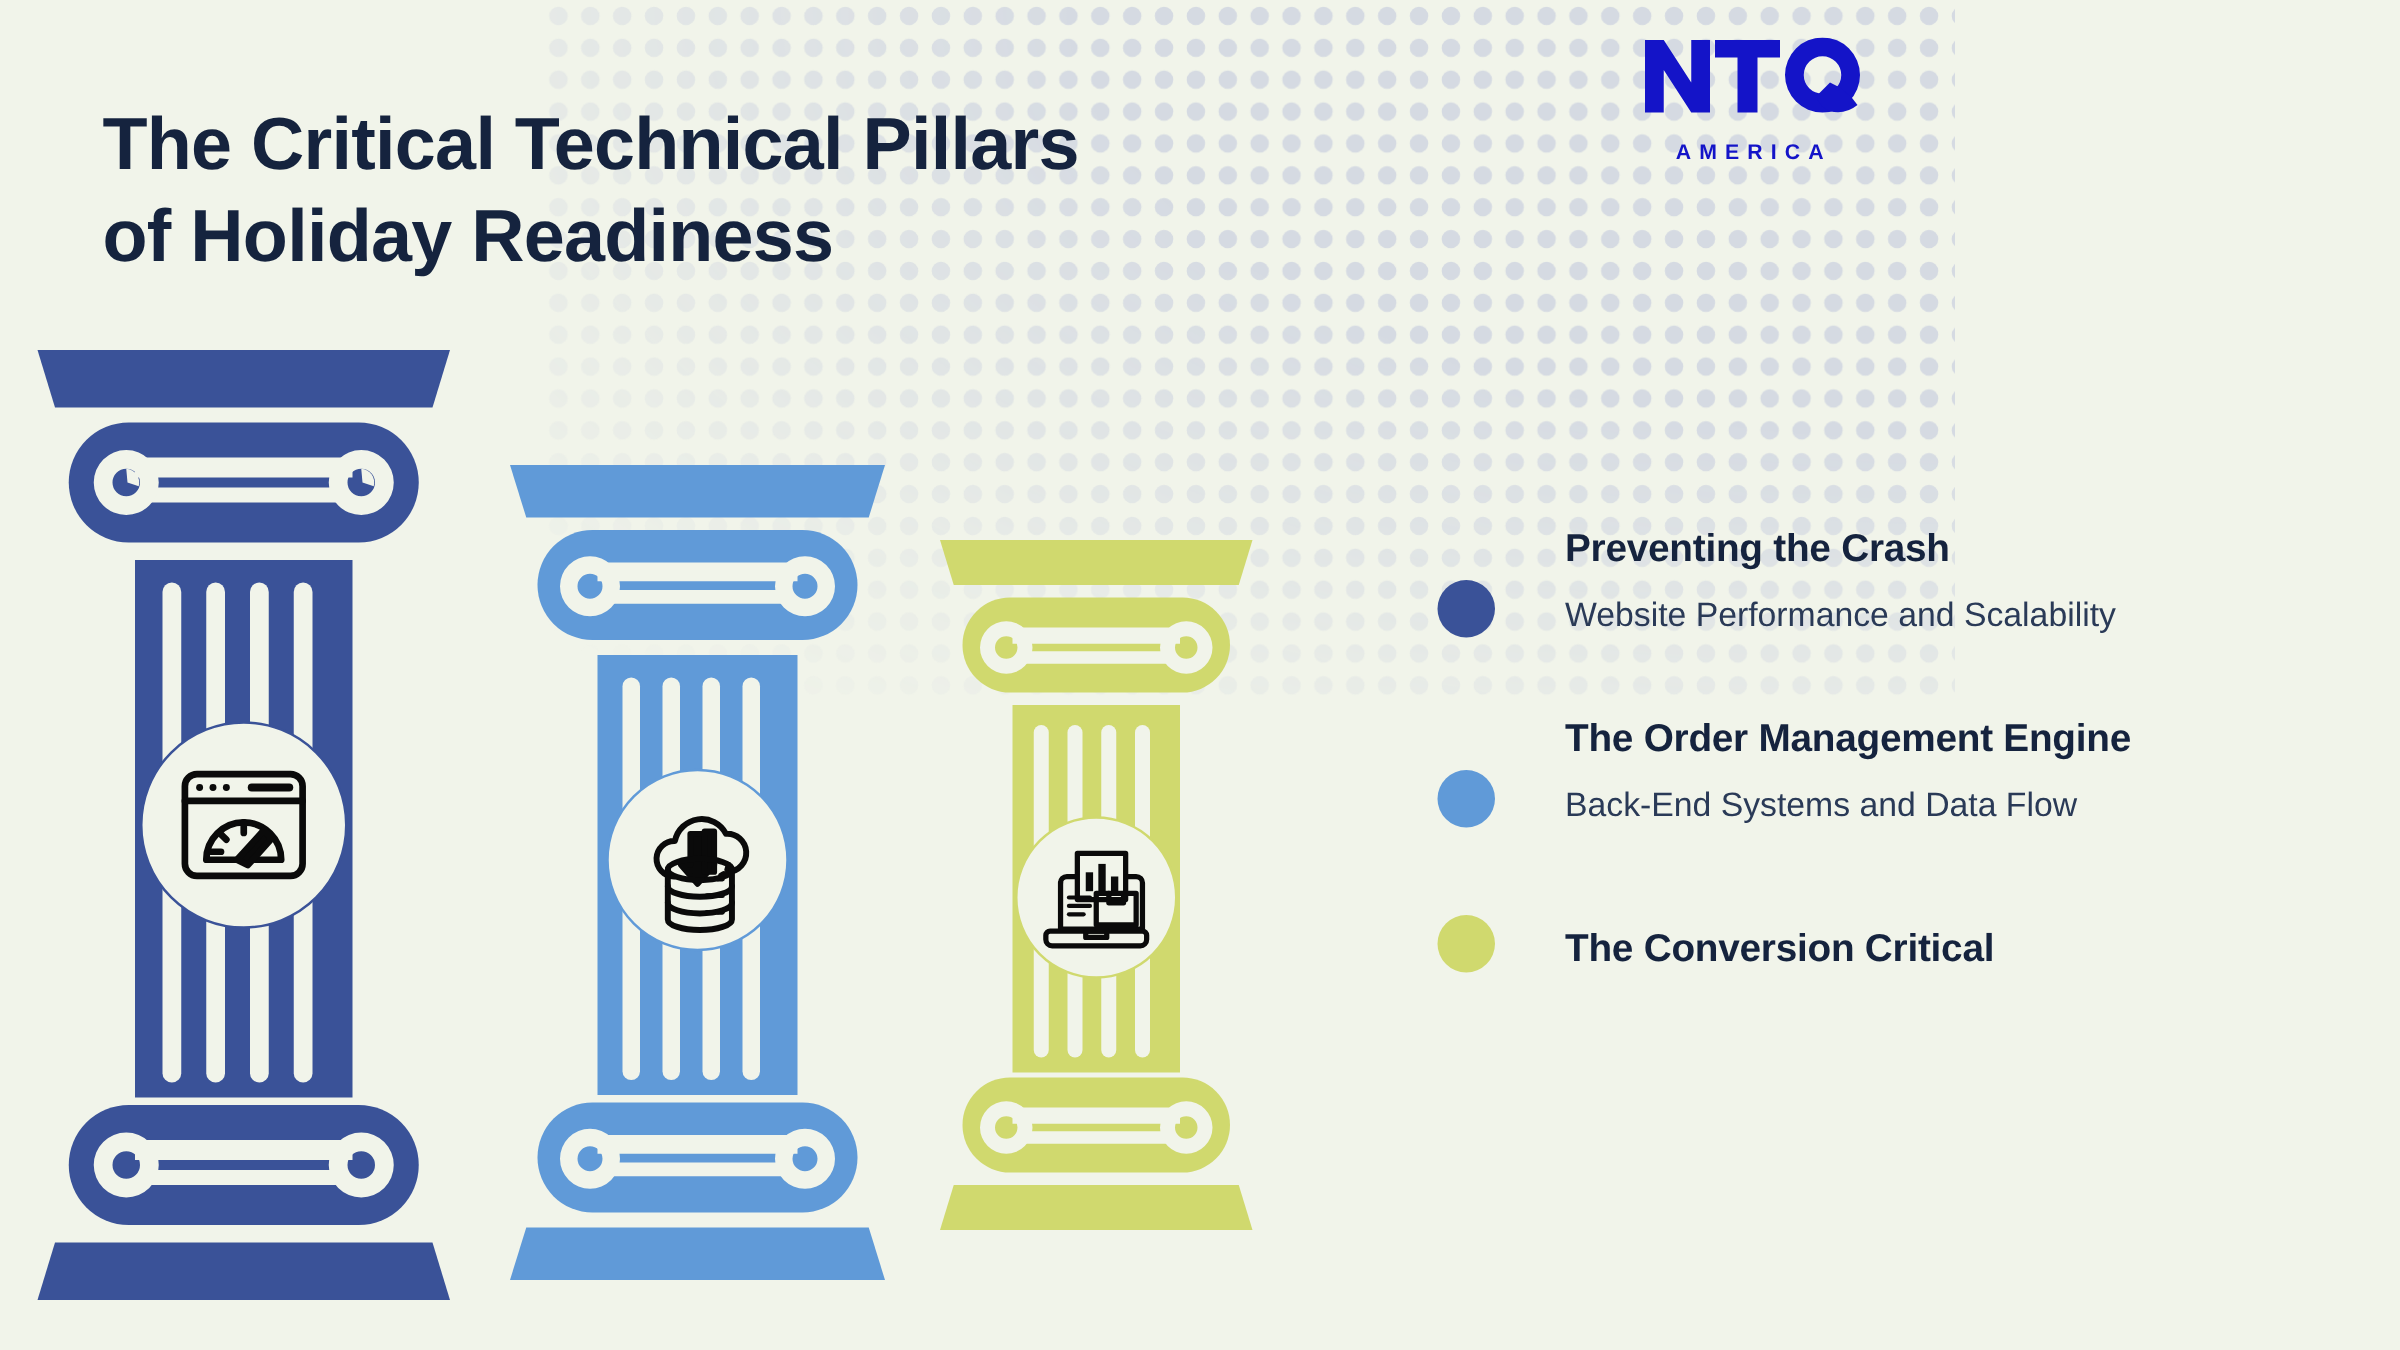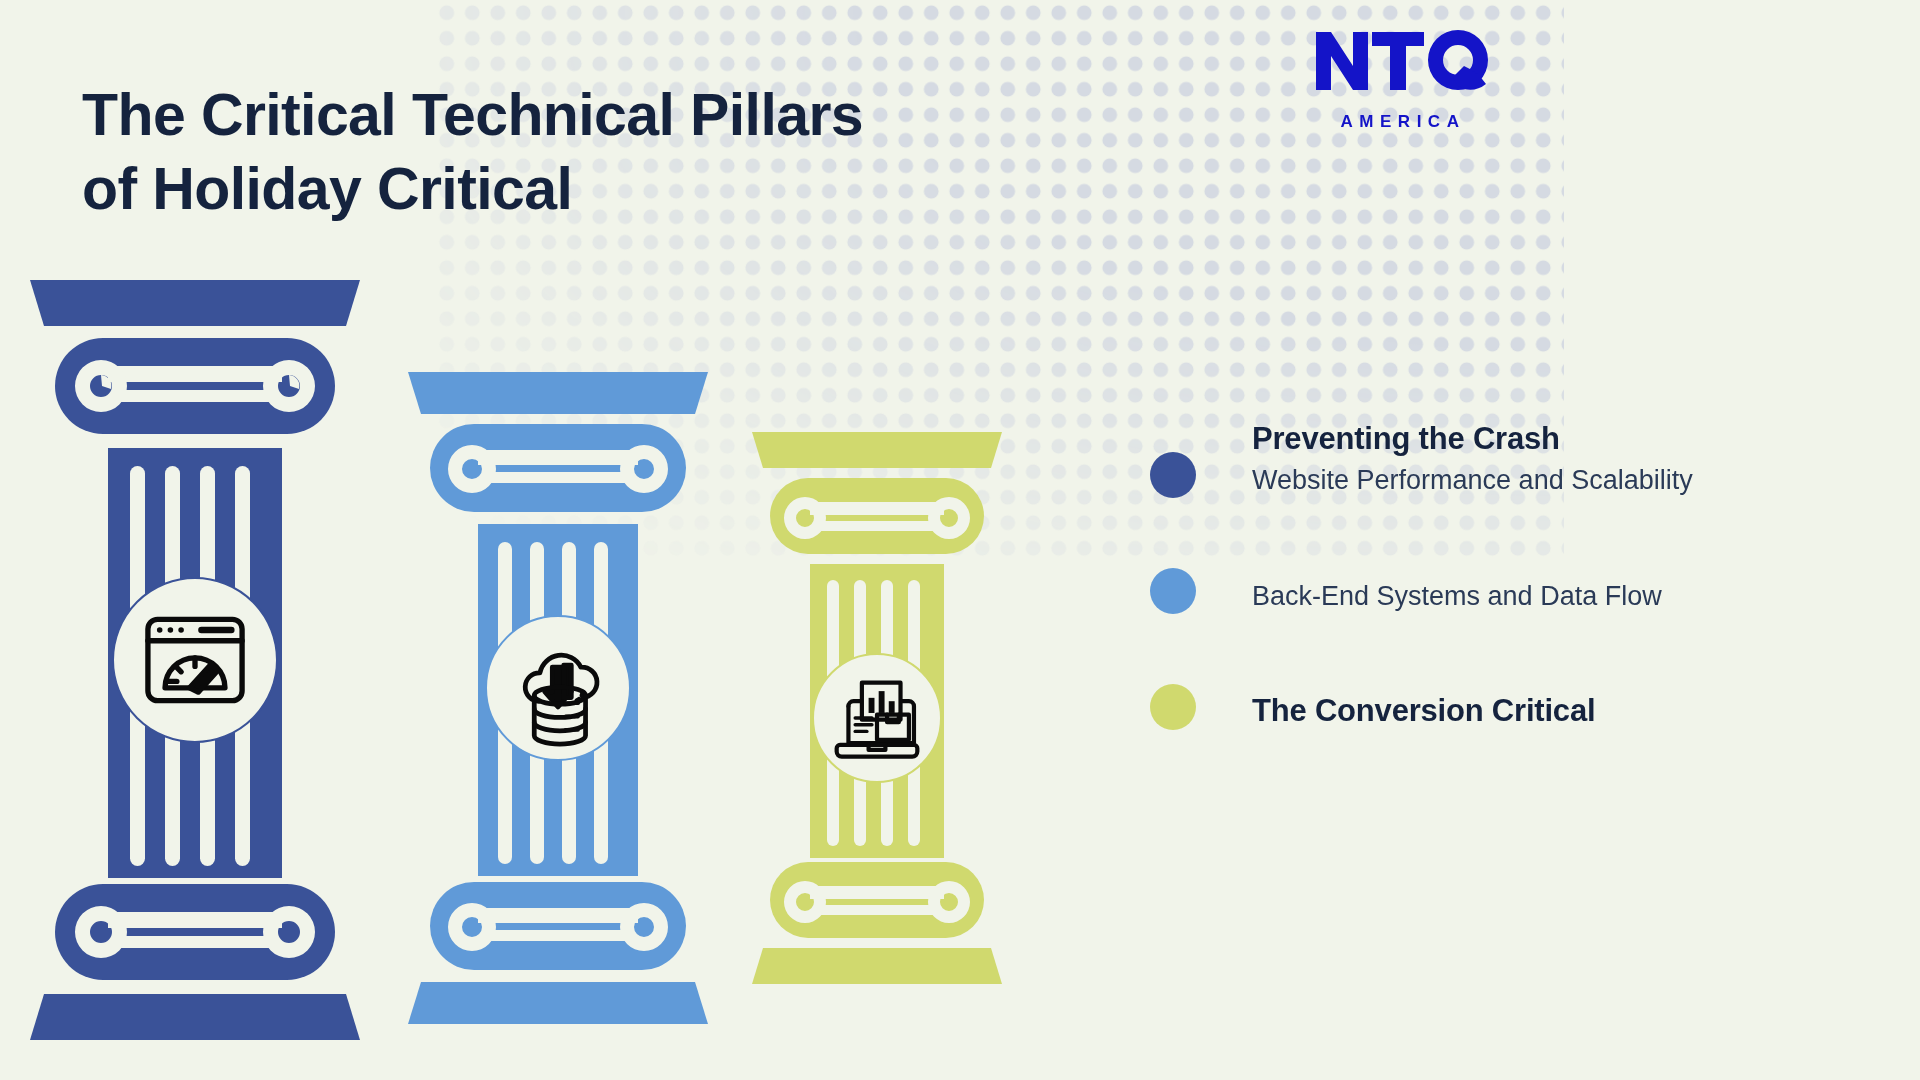--- a/index.html
+++ b/index.html
@@ -31,21 +31,21 @@
 
   
   .legend { position:absolute; left:1150px; top:420px; width:700px; }
   .legend-row { display:flex; align-items:flex-end; margin-bottom:62px; }
   .legend-dot { width:46px; height:46px; border-radius:50%; flex:0 0 46px;
                 margin-top:8px; }
   .legend-text { margin-left:56px; }
   .legend-title { font-size:31px; font-weight:bold; color:#15233E;
                   letter-spacing:-0.2px; line-height:38px; white-space:nowrap; }
   .legend-sub { font-size:27px; color:#2A3A57; line-height:36px;
-                margin-top:4px; white-space:nowrap; font-weight:400; }
+                margin-top:16px; white-space:nowrap; font-weight:400; }
 </style>
 </head>
 <body>
 
 <div id="stage">
 
   <svg class="halftone" viewBox="0 0 1130 560" xmlns="http://www.w3.org/2000/svg">
     <defs>
       <radialGradient id="fade" cx="100%" cy="0%" r="135%">
         <stop offset="0%" stop-color="#ffffff" stop-opacity="1"></stop>
@@ -58,21 +58,21 @@
       </mask>
       <pattern id="dots" x="0" y="0" width="25.5" height="25.5" patternUnits="userSpaceOnUse">
         <circle cx="12.75" cy="12.75" r="7.4" fill="#D5DAE2"></circle>
       </pattern>
     </defs>
     <rect x="0" y="0" width="1130" height="560" fill="url(#dots)" mask="url(#fademask)"></rect>
   </svg>
 
   <div class="title-block">
     <div class="title-line">The Critical Technical Pillars</div>
-    <div class="title-line">of Holiday Critical</div>
+    <div class="title-line">of Holiday Readiness</div>
   </div>
 
   <div class="logo">
     <svg class="logo-mark" width="178" height="62" viewBox="0 0 178 62" xmlns="http://www.w3.org/2000/svg">
 
       <path d="M2 2 h15 l22 34 V2 h15 v58 h-15 L17 26 v34 H2 Z" fill="#1414C8"></path>
 
       <path d="M58 2 h52 v14 h-18 v44 h-16 V16 h-18 Z" fill="#1414C8"></path>
 
       <path d="M144 0 a30 30 0 1 0 0 60 a30 30 0 1 0 0 -60 Z
@@ -262,20 +262,21 @@
       <div class="legend-dot" style="background:#3A5298"></div>
       <div class="legend-text">
         <div class="legend-title">Preventing the Crash</div>
         <div class="legend-sub">Website Performance and Scalability</div>
       </div>
     </div>
 
     <div class="legend-row">
       <div class="legend-dot" style="background:#609AD8"></div>
       <div class="legend-text">
+        <div class="legend-title">The Order Management Engine</div>
         <div class="legend-sub">Back-End Systems and Data Flow</div>
       </div>
     </div>
 
     <div class="legend-row">
       <div class="legend-dot" style="background:#D0D96E"></div>
       <div class="legend-text">
         <div class="legend-title">The Conversion Critical</div>
       </div>
     </div>

